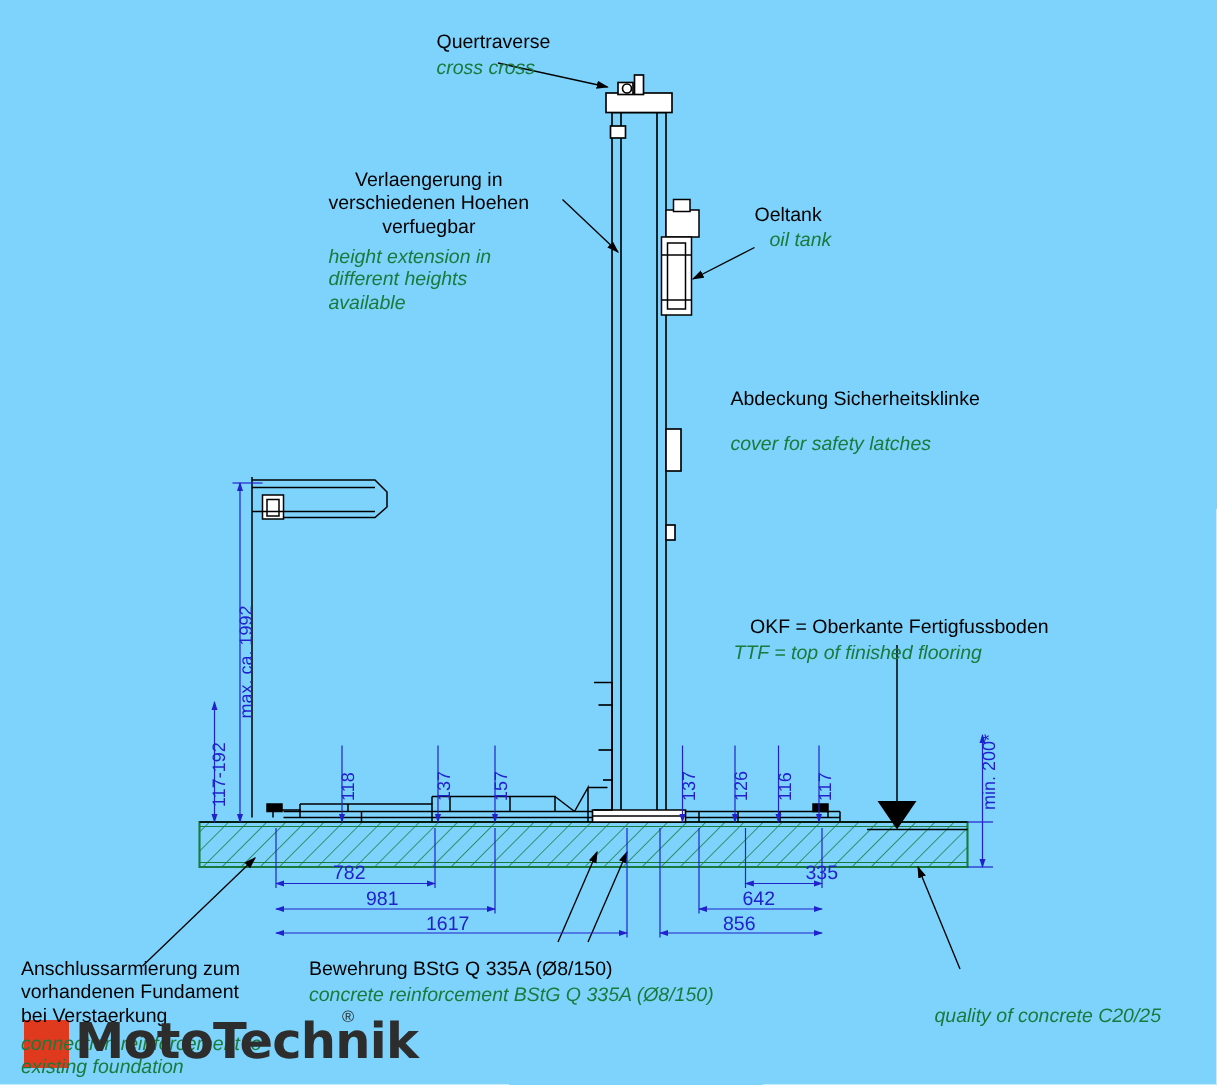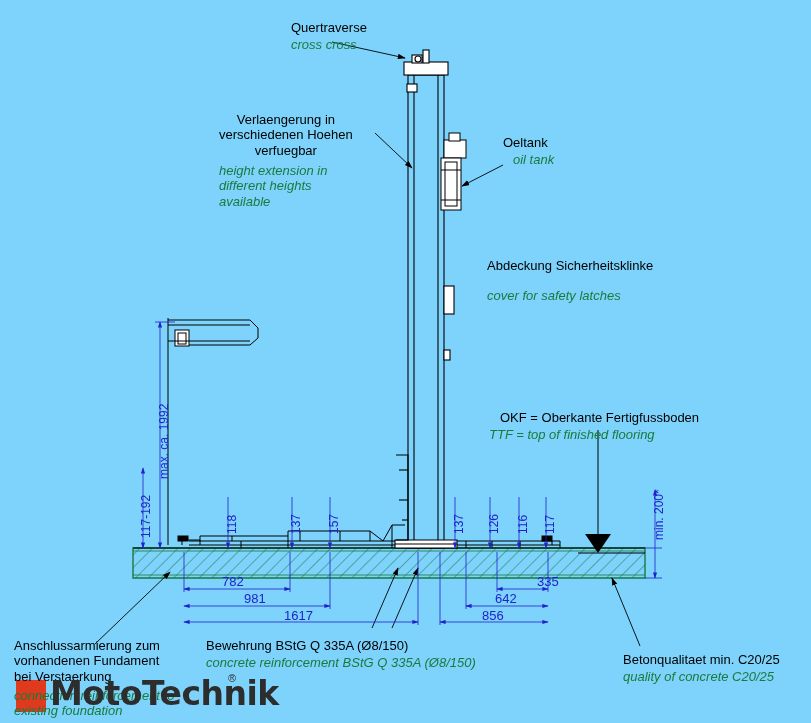--- a/index.html
+++ b/index.html
@@ -273,21 +273,20 @@
 
   <div class="lbl de" style="left:206px; top:638px;">Bewehrung BStG Q 335A (Ø8/150)</div>
   <div class="lbl en" style="left:206px; top:655px;">concrete reinforcement BStG Q 335A (Ø8/150)</div>
 
   <div class="lbl de" style="left:14px; top:638px;">Anschlussarmierung zum
 vorhandenen Fundament
 bei Verstaerkung</div>
   <div class="lbl en" style="left:14px; top:688px;">connection reinforcement to
 existing foundation</div>
 
-  <div class="lbl de" style="left:623px; top:652px;">Betonqualitaet min. C20/25</div>
   <div class="lbl en" style="left:623px; top:669px;">quality of concrete C20/25</div>
 
   <div class="vdim" style="left:139px; top:538px;">117-192</div>
   <div class="vdim" style="left:157px; top:479px;">max. ca. 1992</div>
   <div class="vdim" style="left:225px; top:534px;">118</div>
   <div class="vdim" style="left:289px; top:534px;">137</div>
   <div class="vdim" style="left:327px; top:534px;">157</div>
   <div class="vdim" style="left:452px; top:534px;">137</div>
   <div class="vdim" style="left:487px; top:534px;">126</div>
   <div class="vdim" style="left:516px; top:534px;">116</div>

